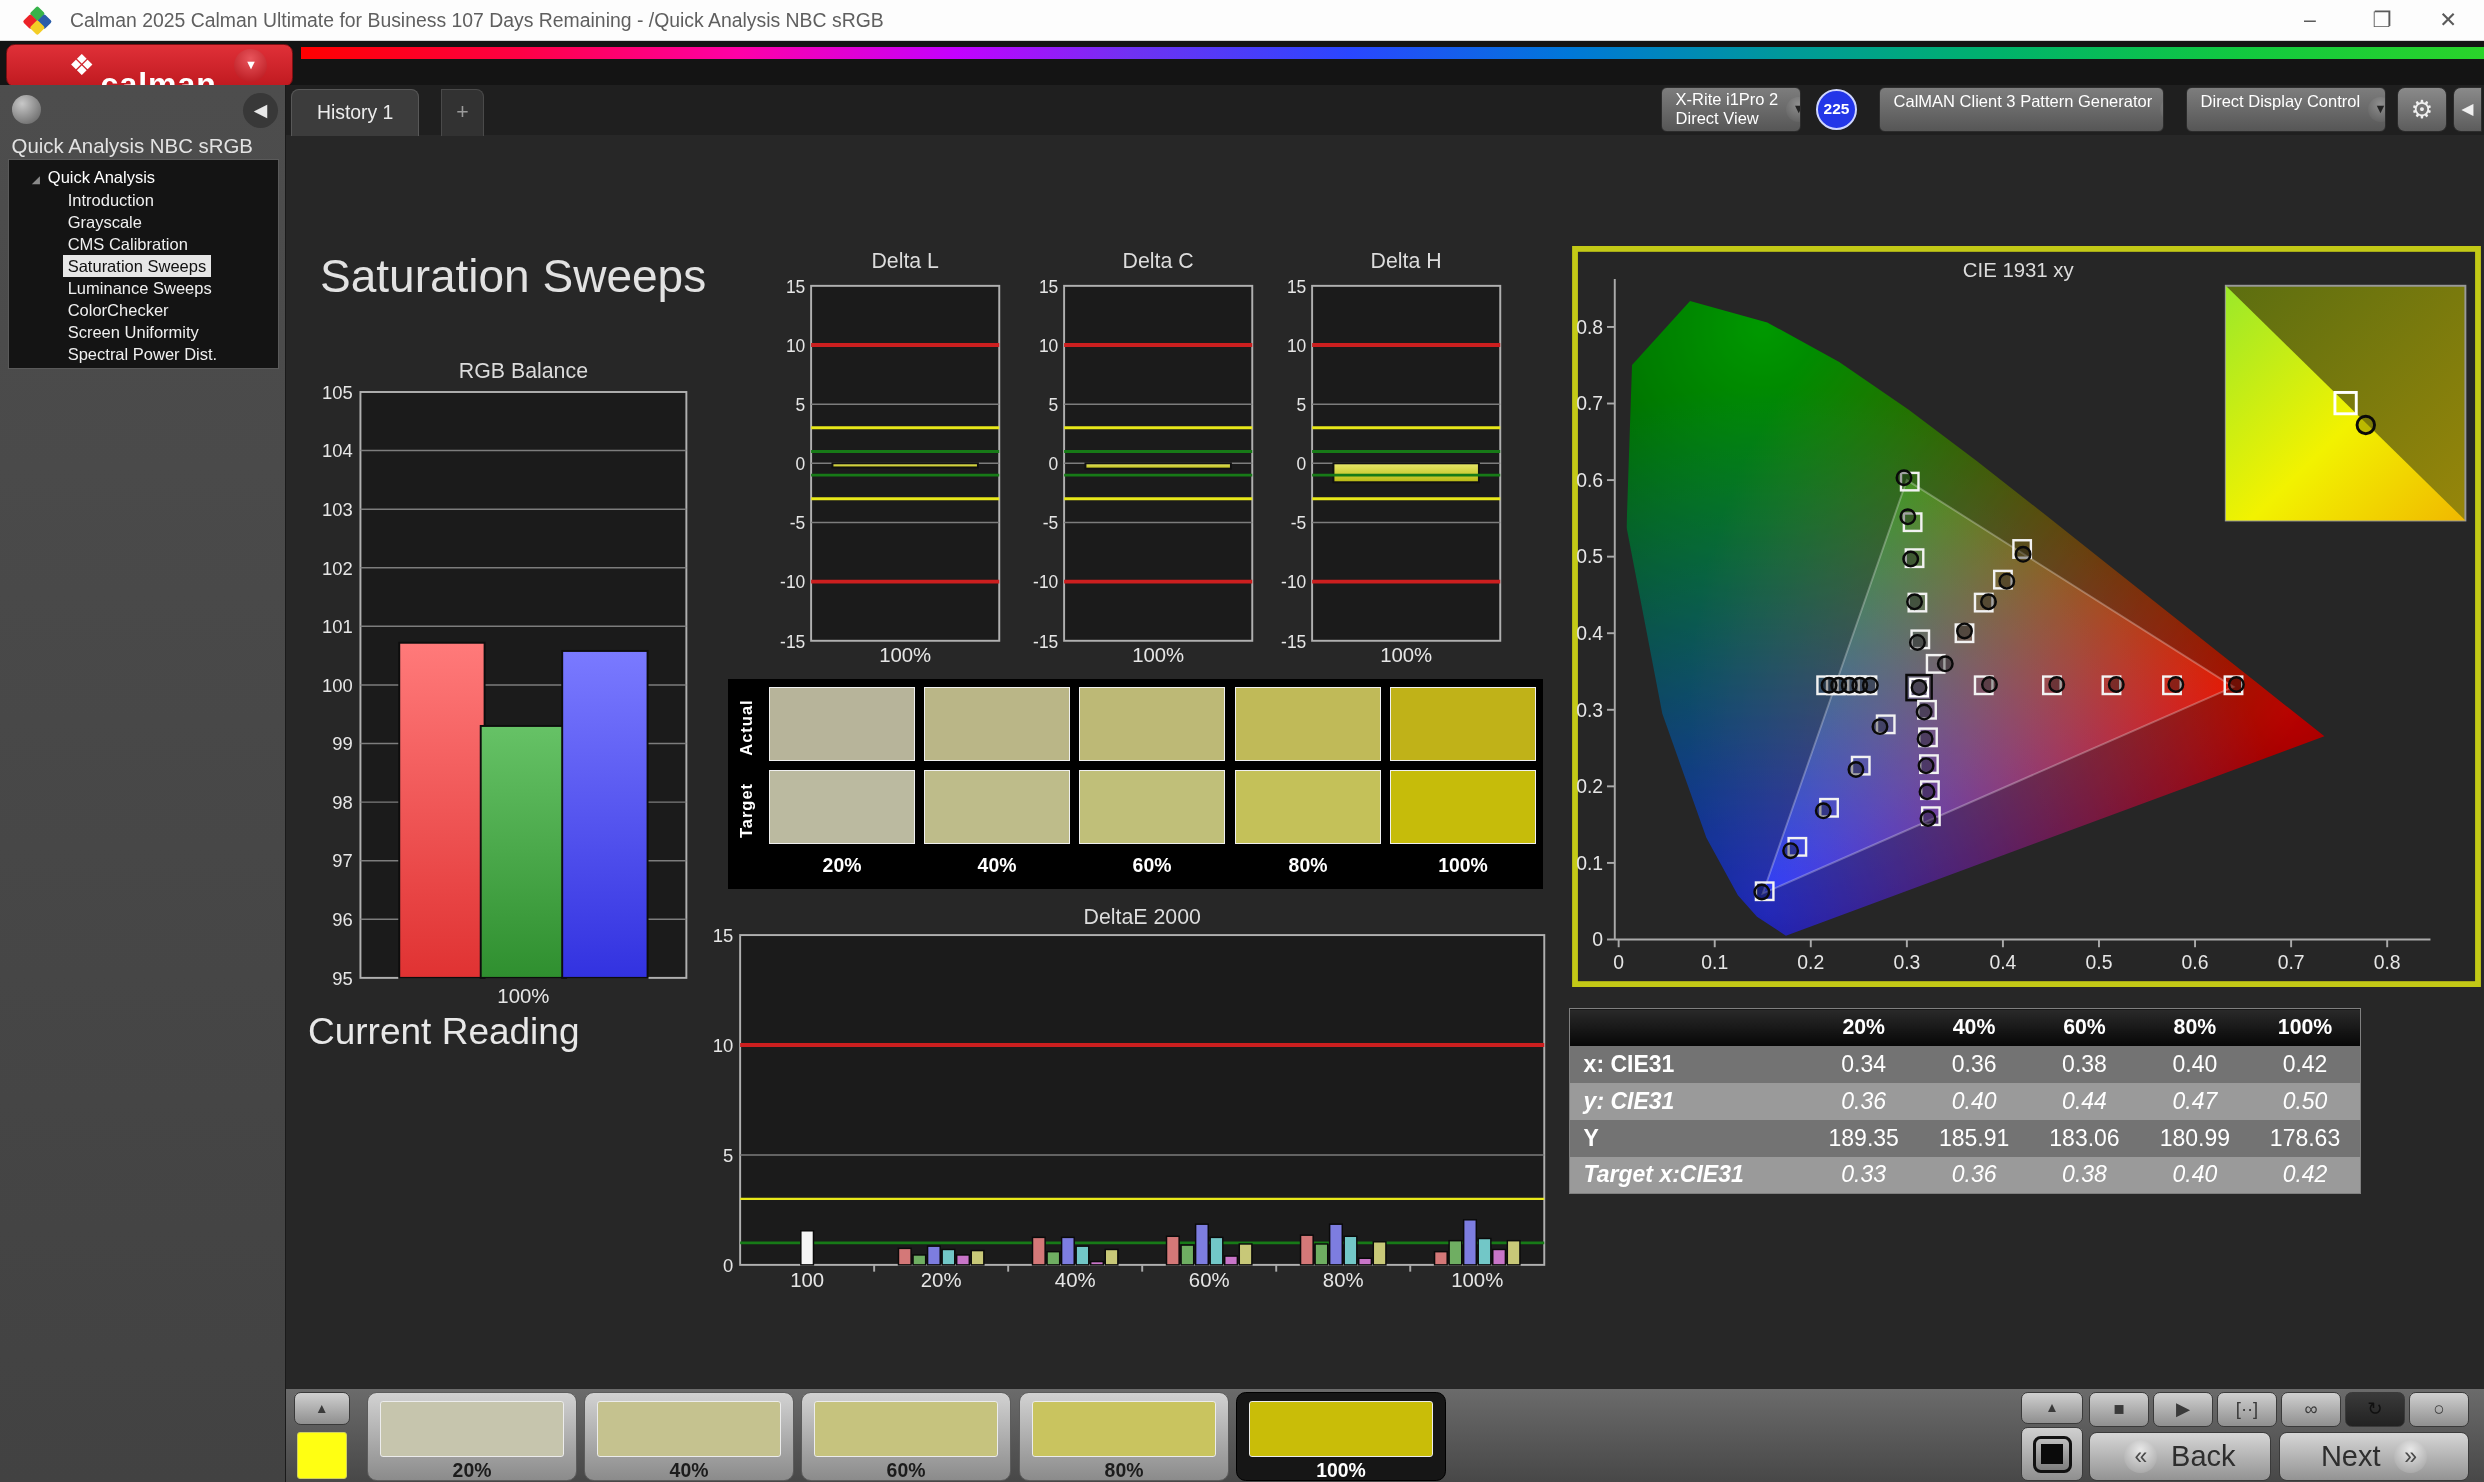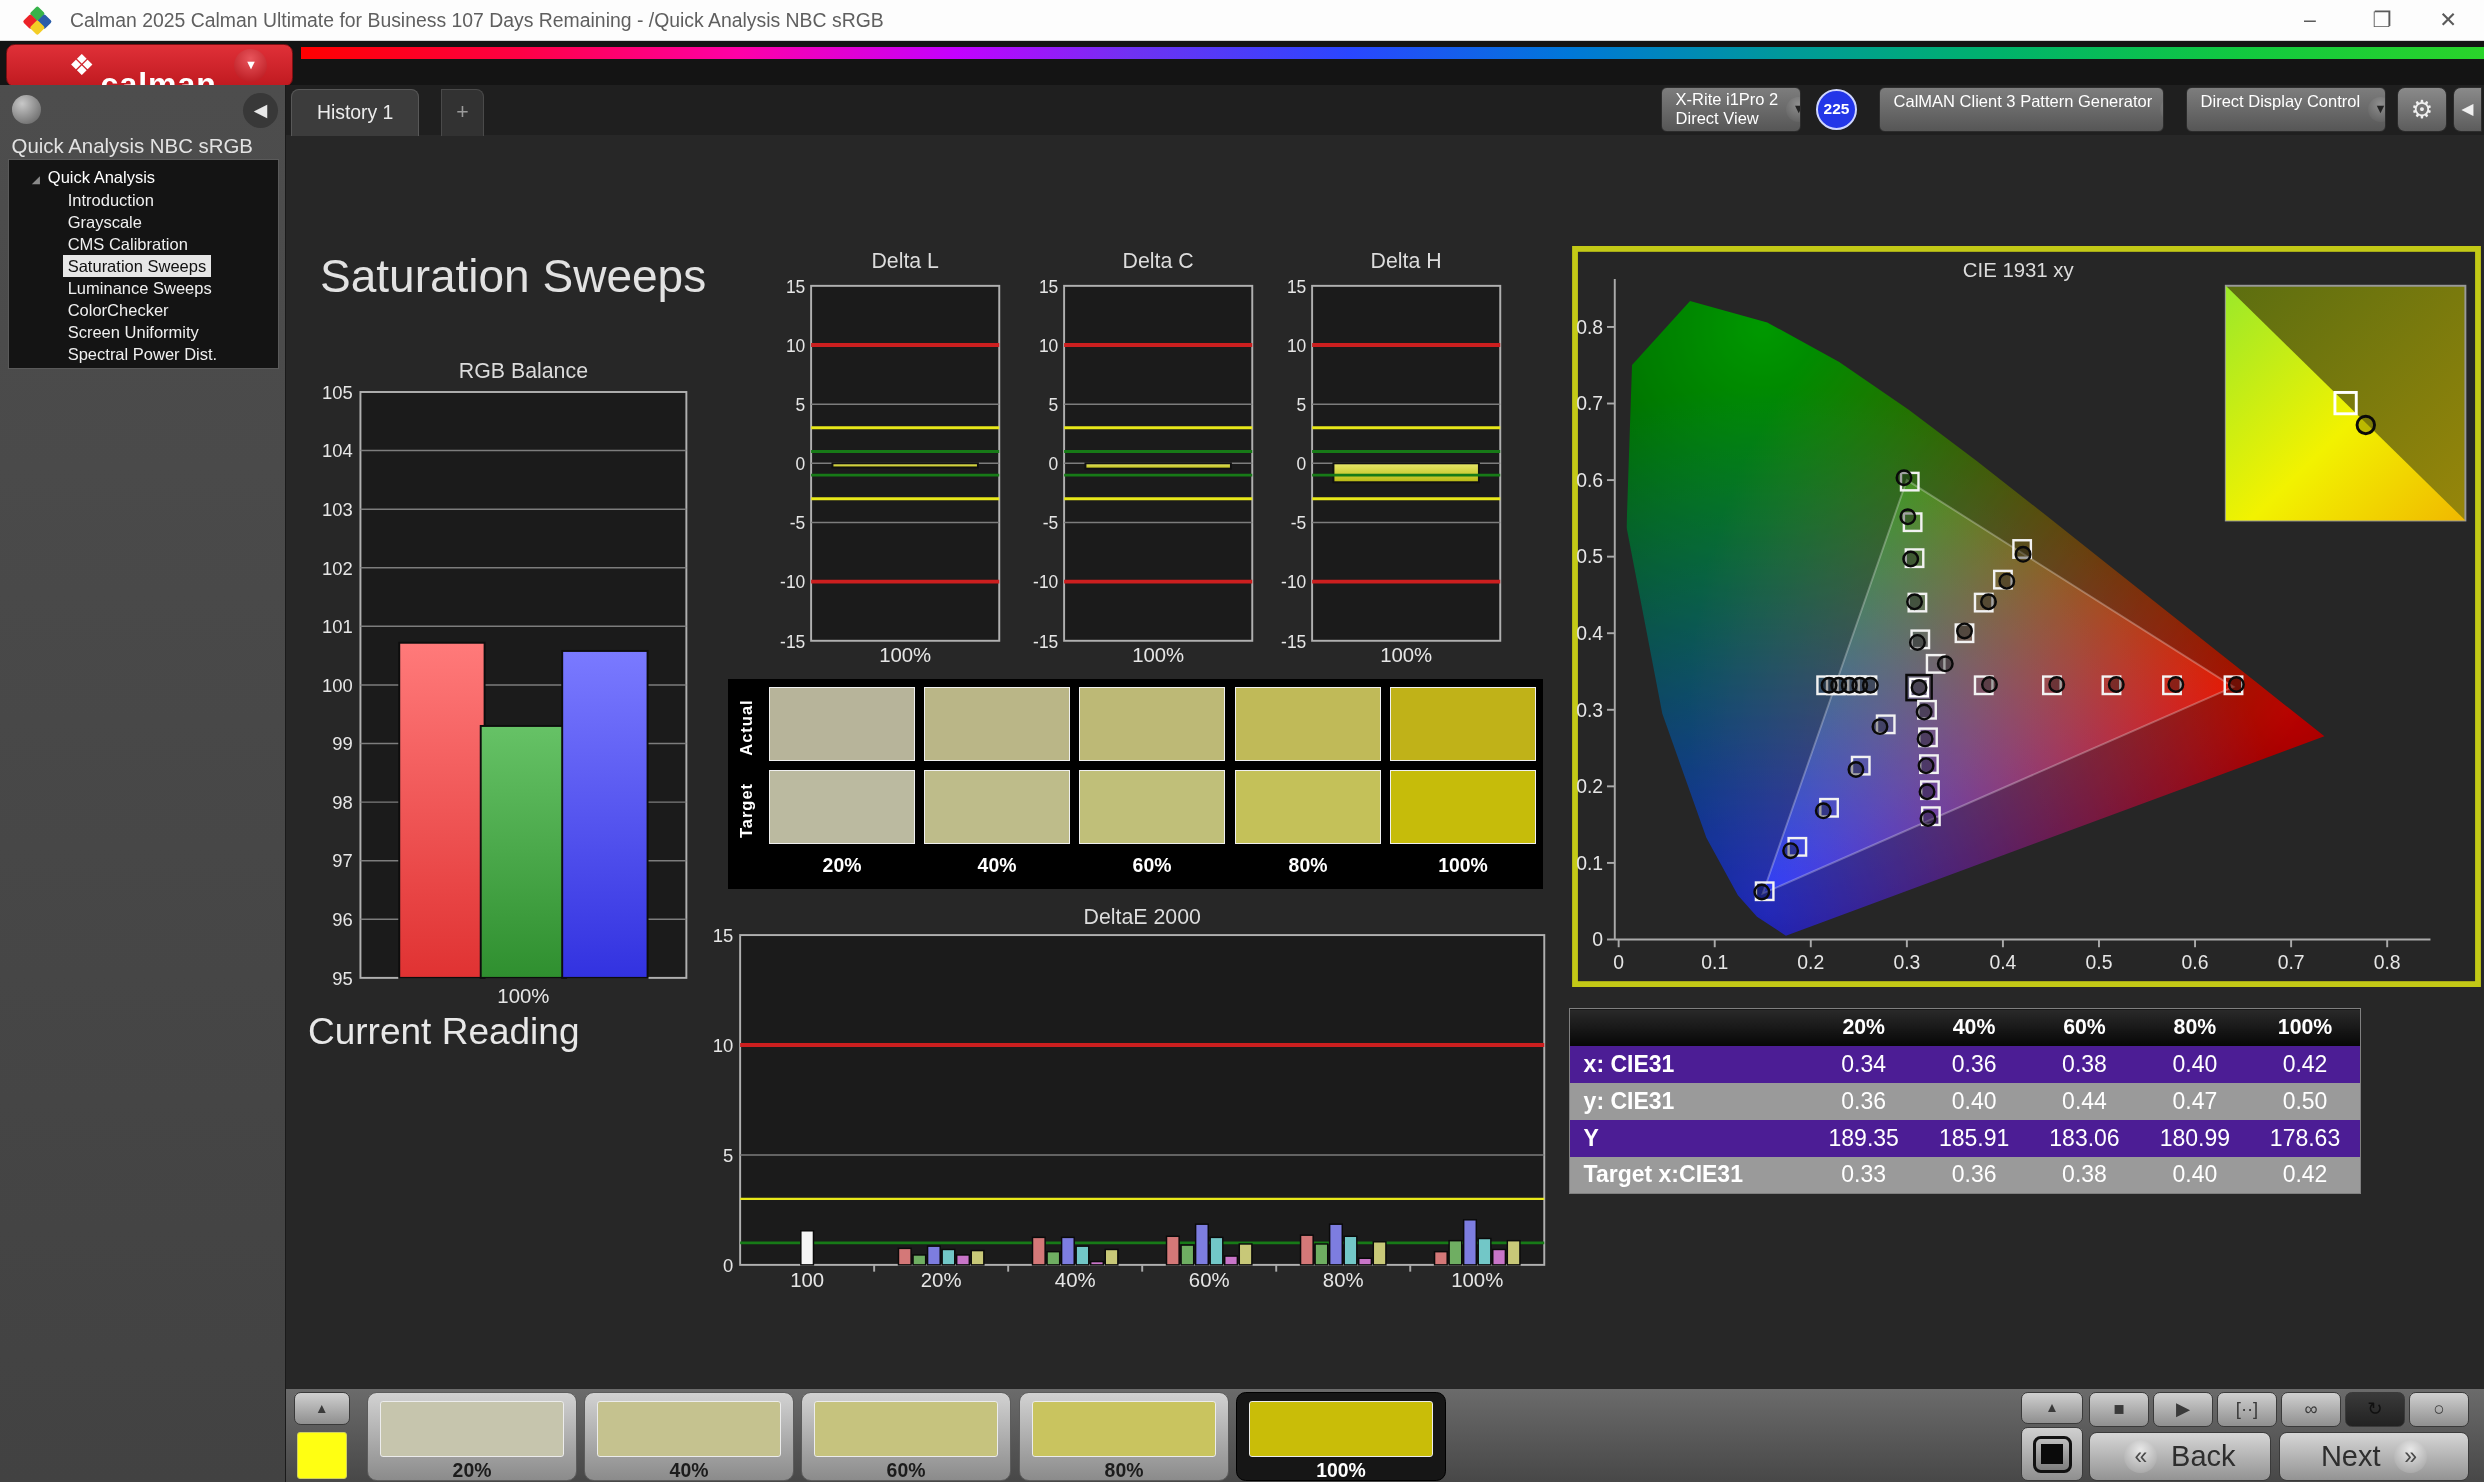--- a/index.html
+++ b/index.html
@@ -78,22 +78,22 @@
   #current-reading { position:absolute; left:22px; top:875px; color:#e8e8e8; }
   #current-reading .cr-title { font-size:37px; margin-bottom:15.5px; }
   #current-reading .cr-line { font-size:30px; line-height:53px; }
 
   
   #results-table { position:absolute; left:1283px; top:872px; width:792px; border-collapse:collapse;
     border:1.9px solid #808080; table-layout:fixed; }
   #results-table th, #results-table td { height:37px; color:#fff; font-size:23px; text-align:center; overflow:hidden; }
   #results-table th { background:linear-gradient(#2a2a2a,#060606); font-weight:bold; font-size:21.3px; }
   #results-table td.rowlabel { text-align:left; padding-left:13.6px; font-weight:bold; }
-  #results-table tr.dark td { background:#4c1d95; }
-  #results-table tr.light td { background:#9a9a9a; }
+  #results-table tr.dark td { background:#737373; }
+  #results-table tr.light td { background:#9a9a9a;font-style:italic; }
 
   
   #bottombar { position:absolute; left:286px; top:1388px; width:2198px; height:95px;
     background:linear-gradient(#6b6b6b,#474747); border-top:1.9px solid #262626; }
   .bb-btn { position:absolute; border-radius:6.8px; border:1px solid #3a3a3a;
     background:linear-gradient(#d0d0d0,#8f8f8f); display:flex; align-items:center; justify-content:center; }
   .bb-btn .glyph { color:#3a3a3a; font-size:18.4px; }
   .bb-btn.dark { background:linear-gradient(#3a3a3a,#222); }
   .bb-btn.dark .glyph { color:#101010; }
   #mini-swatch { position:absolute; left:10.7px; top:43px; width:50px; height:47px; background:#ffff12; border:1.9px solid #cfcf60; border-radius:2.9px; }

